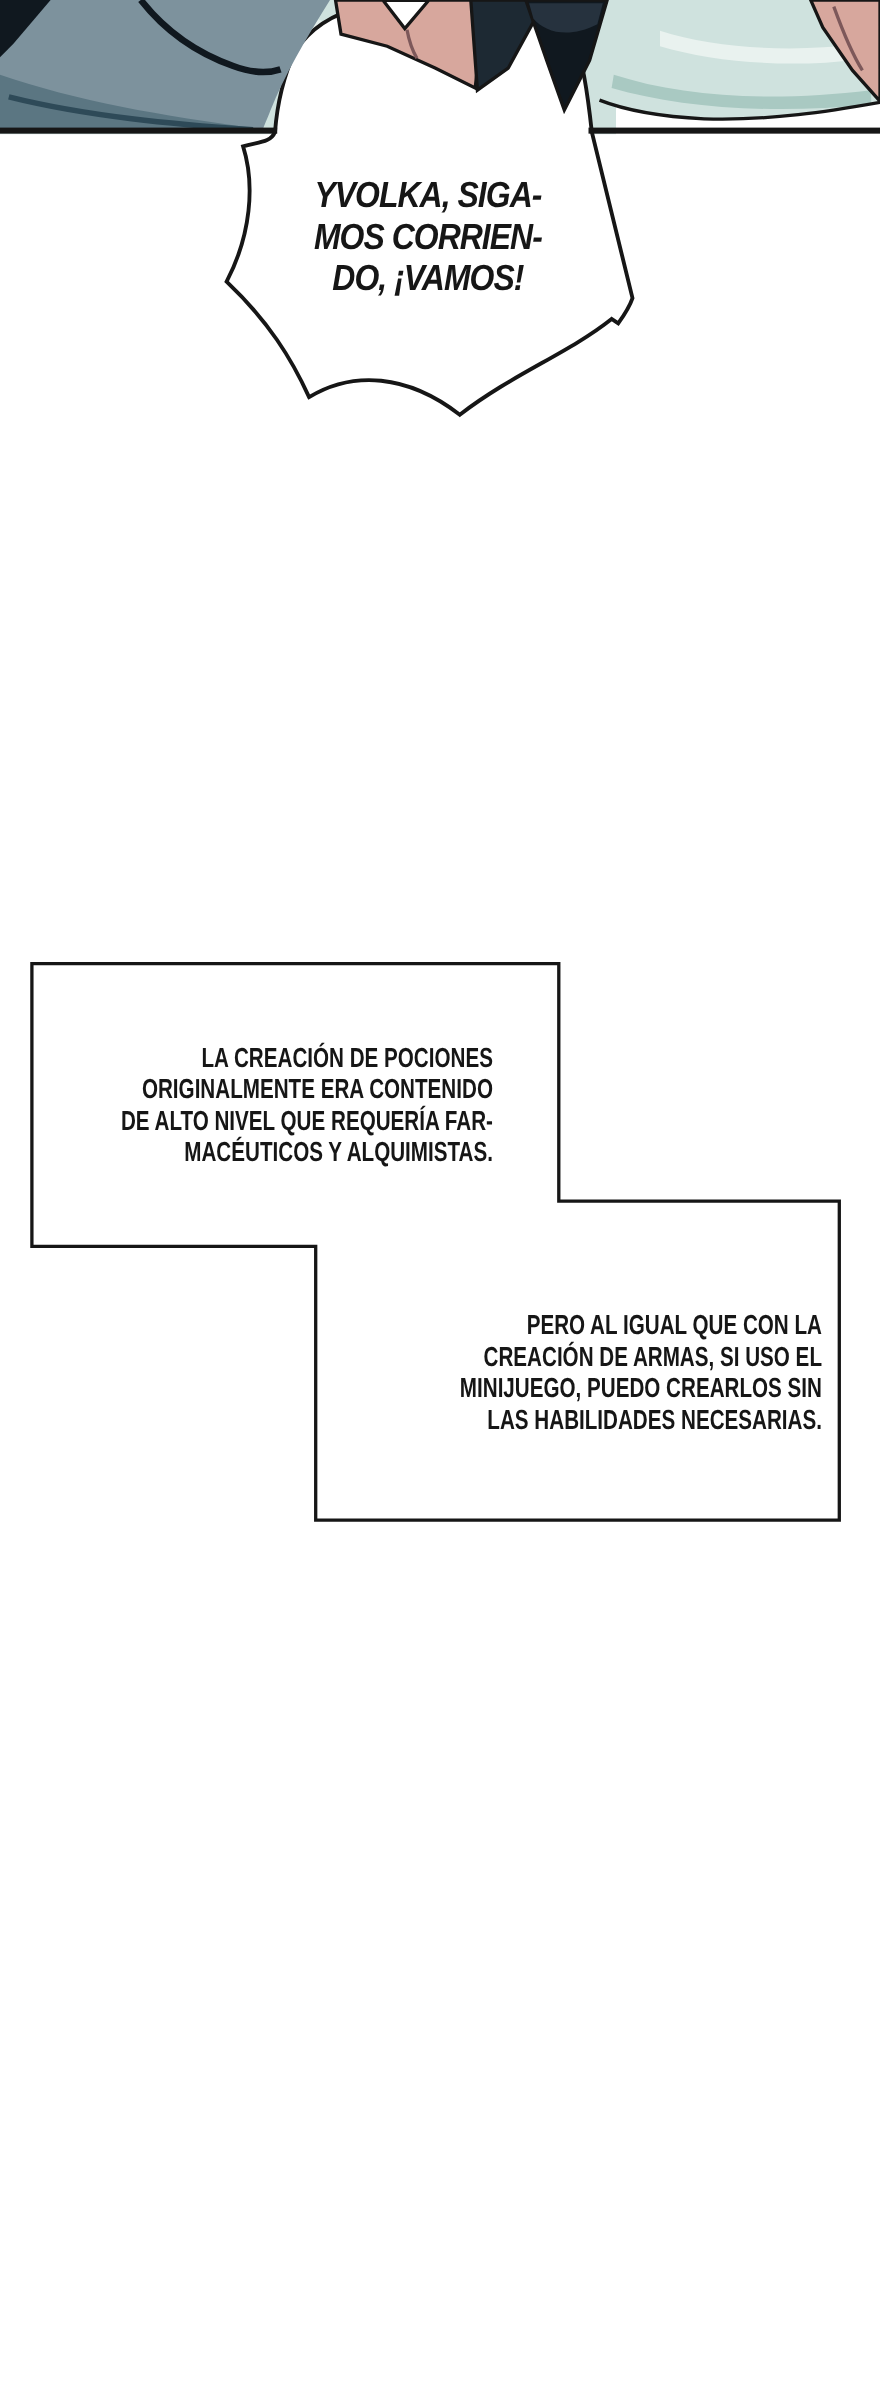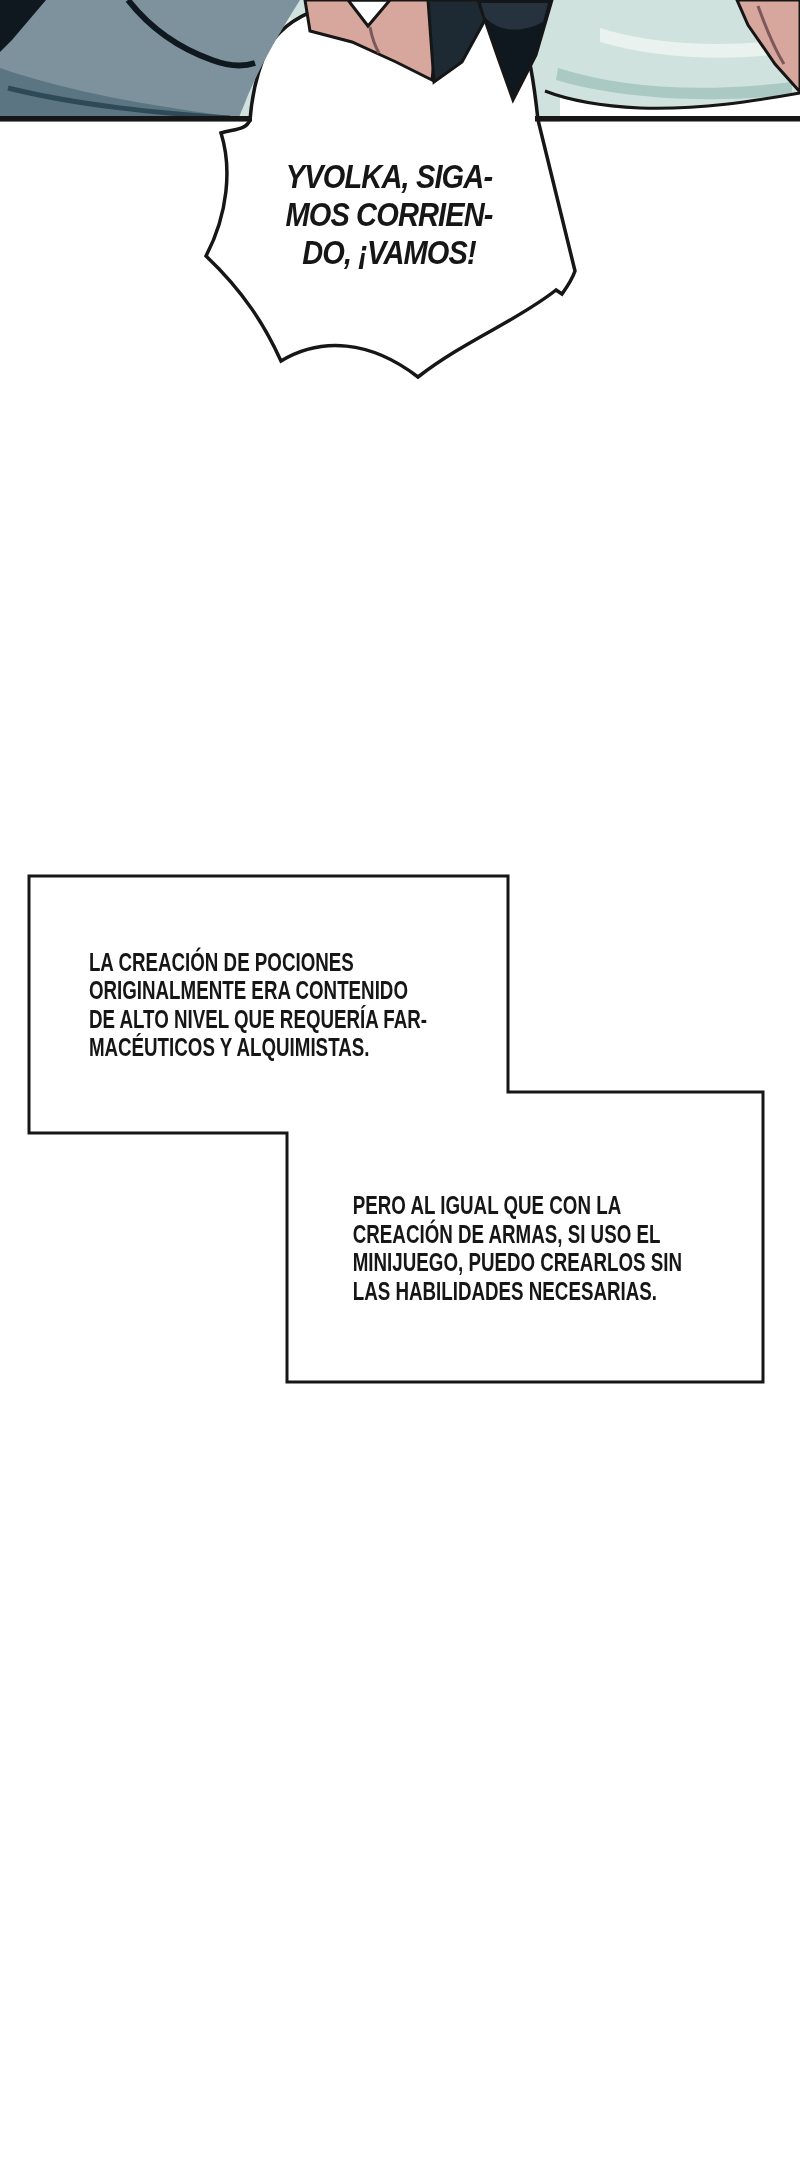--- a/index.html
+++ b/index.html
@@ -9,21 +9,21 @@
   .bubble-text{
     position:absolute;left:229px;top:158px;width:320px;
     text-align:center;color:var(--ink);
     font:italic 700 33px/38px "Liberation Sans",sans-serif;
     letter-spacing:-1px;
     transform:scaleX(.88);transform-origin:center;
     white-space:nowrap;
   }
   .caption{
     position:absolute;display:flex;flex-direction:column;justify-content:center;
-    text-align:left;color:var(--ink);
+    text-align:right;color:var(--ink);
     font:700 25px/28.5px "Liberation Sans",sans-serif;
     box-sizing:border-box;
   }
   .caption .inner{transform:scaleX(.75);transform-origin:center;white-space:nowrap;}
   .caption-1{left:29px;top:876px;width:479px;height:257px;}
   .caption-2{left:287px;top:1092px;width:526px;height:290px;padding-top:22px;}
 </style>
 </head>
 <body>
 

